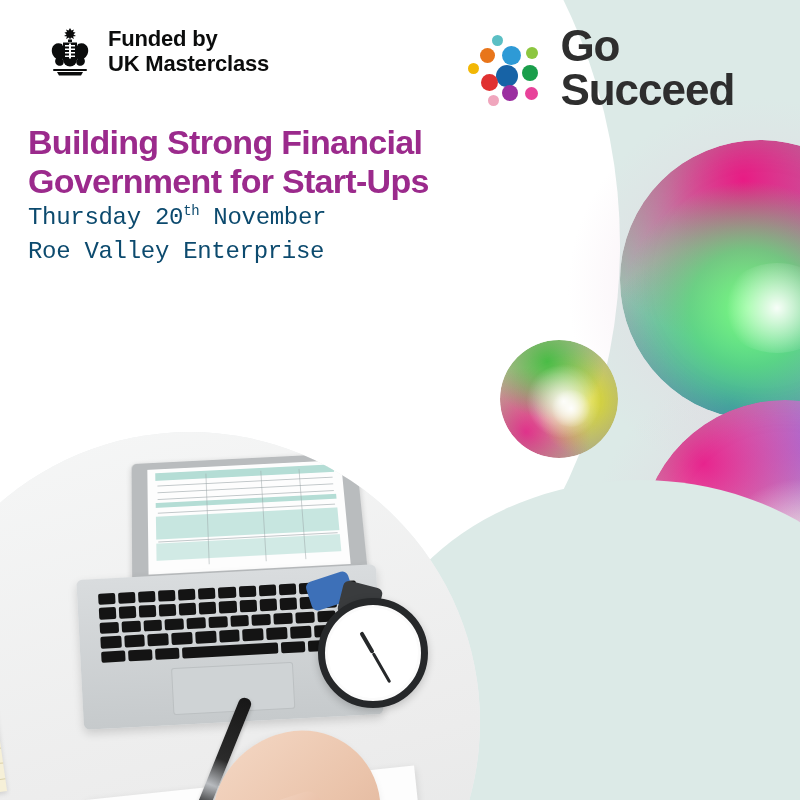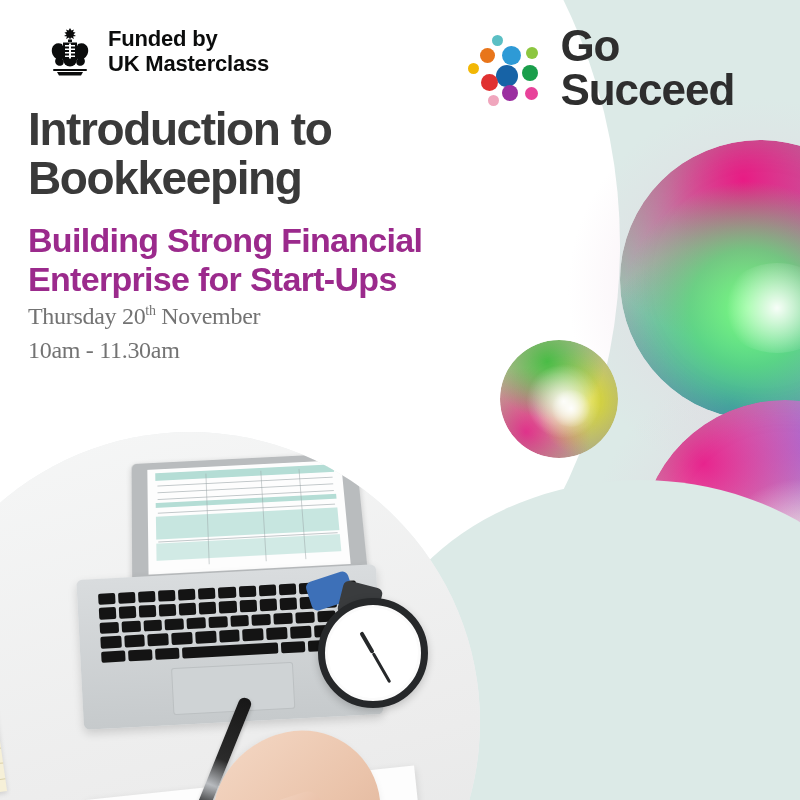--- a/index.html
+++ b/index.html
@@ -263,22 +263,22 @@
     font-family: "Liberation Sans", sans-serif;
     font-size: 34px; font-weight: bold; color: #9b2a8c;
     line-height: 1.15; letter-spacing: -0.7px; margin: 18px 0 0 0;
   }
   .masterclass {
     font-family: "Liberation Sans", sans-serif;
     font-size: 21px; font-weight: bold; color: #9b2a8c;
     letter-spacing: -0.4px; margin: 22px 0 0 0;
   }
   .detail-line {
-    font-family: Liberation Serif, serif;
-    font-size: 24px; color: #737373; line-height: 1.42;
+    font-family: Liberation Mono, monospace;
+    font-size: 24px; color: #0c4a6e; line-height: 1.42;
     letter-spacing: -0.3px; margin: 0;
   }
   .detail-line sup { font-size: 0.58em; vertical-align: super; }
 </style>
 </head>
 <body>
 
 <div id="poster">
 
   <div class="mint-bg"></div>
@@ -481,27 +481,23 @@
       <div class="dot" style="left:36px;top:52px;width:16px;height:16px;background:#9b2fa0"></div>
       <div class="dot" style="left:59px;top:54px;width:13px;height:13px;background:#e8429a"></div>
       <div class="dot" style="left:22px;top:62px;width:11px;height:11px;background:#f0a6bd"></div>
     </div>
     <div class="gs-text">
       <div class="gs-title">Go Succeed</div>
     </div>
   </div>
 
   <div id="text-block">
-    <h1 class="headline">
-      <span>Introduction to</span><br>
-      <span>Bookkeeping</span>
-    </h1>
     <h2 class="subheadline">
       <span>Building Strong Financial</span><br>
-      <span>Enterprise for Start-Ups</span>
+      <span>Government for Start-Ups</span>
     </h2>
     <p class="detail-line">
       <span>Thursday 20</span><sup>th</sup><span> November</span>
     </p>
-    <p class="detail-line">10am - 11.30am</p>
+    <p class="detail-line">Roe Valley Enterprise</p>
   </div>
 
 </div>
 
 </body></html>

